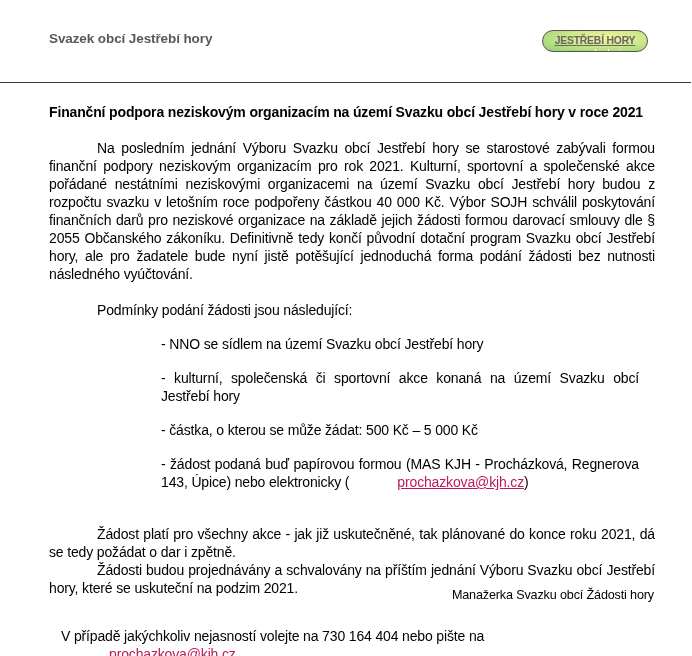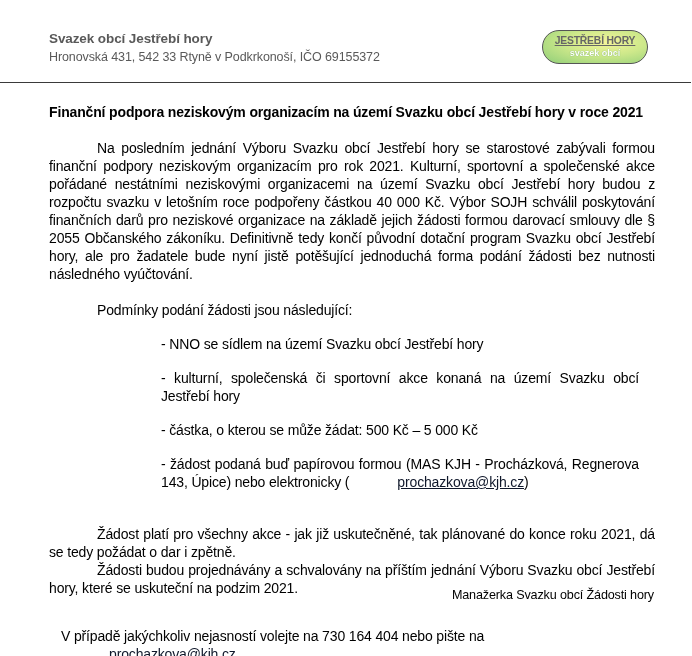--- a/index.html
+++ b/index.html
@@ -14,21 +14,21 @@
     }
     .org-address {
       position: absolute; left: 49px; top: 50px;
       font-size: 12.5px; color: #595959; letter-spacing: -0.1px;
     }
     .header-rule {
       position: absolute; left: 0; top: 82px; width: 691px; height: 0;
       border-top: 1.5px solid #3a3a3a;
     }
     .logo {
-      position: absolute; left: 542px; top: 30px; width: 106px; height: 34px;
+      position: absolute; left: 542px; top: 30px; width: 106px; height: 22px;
       border: 1.5px solid #555; border-radius: 18px; box-sizing: border-box;
       background: radial-gradient(ellipse at 60% 35%, #f5f59a 0%, #cde88a 45%, #8fce79 100%);
       text-align: center; overflow: hidden;
     }
     .logo-top {
       display: block; margin-top: 3px;
       font-size: 11.5px; font-weight: bold; color: #666;
       text-decoration: underline; text-decoration-color: #666;
       letter-spacing: -0.2px; font-family: "Liberation Sans", sans-serif;
       transform: scaleX(0.9);
@@ -45,32 +45,31 @@
       font-size: 14px; line-height: 18px; letter-spacing: -0.15px;
     }
     .title { font-weight: bold; margin: 0; }
     .para {
       text-align: justify; text-indent: 48px; margin: 0;
     }
     .gap { height: 18px; }
     .conditions-heading { padding-left: 48px; margin: 0; }
     .cond-list { list-style: none; padding: 0; margin: 0 0 0 96px; }
     .cond-list li { text-align: justify; margin: 16px; }
-    a.link { color: #0f172a; text-decoration: underline; padding-left: 48px; }
+    a.link { color: #be185d; text-decoration: underline; padding-left: 48px; }
     .signature {
       position: absolute; right: 38px; top: 586px; text-align: right;
       font-size: 12.6px; line-height: 18px; letter-spacing: -0.15px;
     }
   </style>
 </head>
 <body>
 
 <div class="header">
   <div class="org-name">Svazek obcí Jestřebí hory</div>
-  <div class="org-address">Hronovská 431, 542 33 Rtyně v Podkrkonoší, IČO 69155372</div>
   <div class="logo">
     <span class="logo-top">JESTŘEBÍ HORY</span>
     <span class="logo-bottom">svazek obcí</span>
   </div>
   <div class="header-rule"></div>
 </div>
 
 <div class="content">
   <p class="title">Finanční podpora neziskovým organizacím na území Svazku obcí Jestřebí hory v roce 2021</p>
   <div class="gap"></div>

